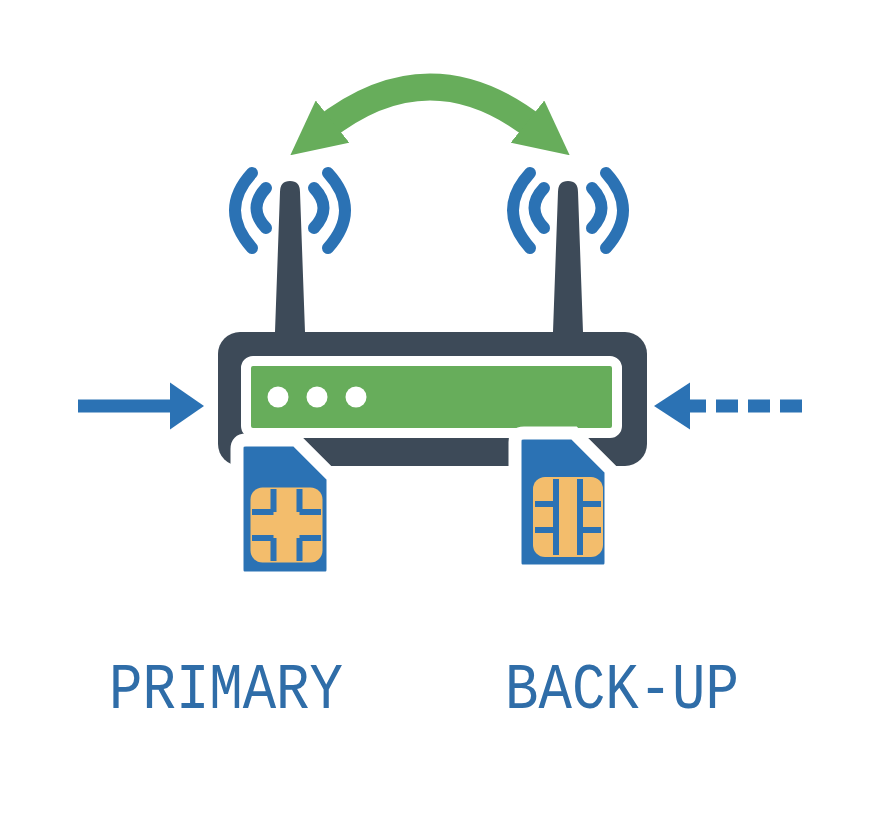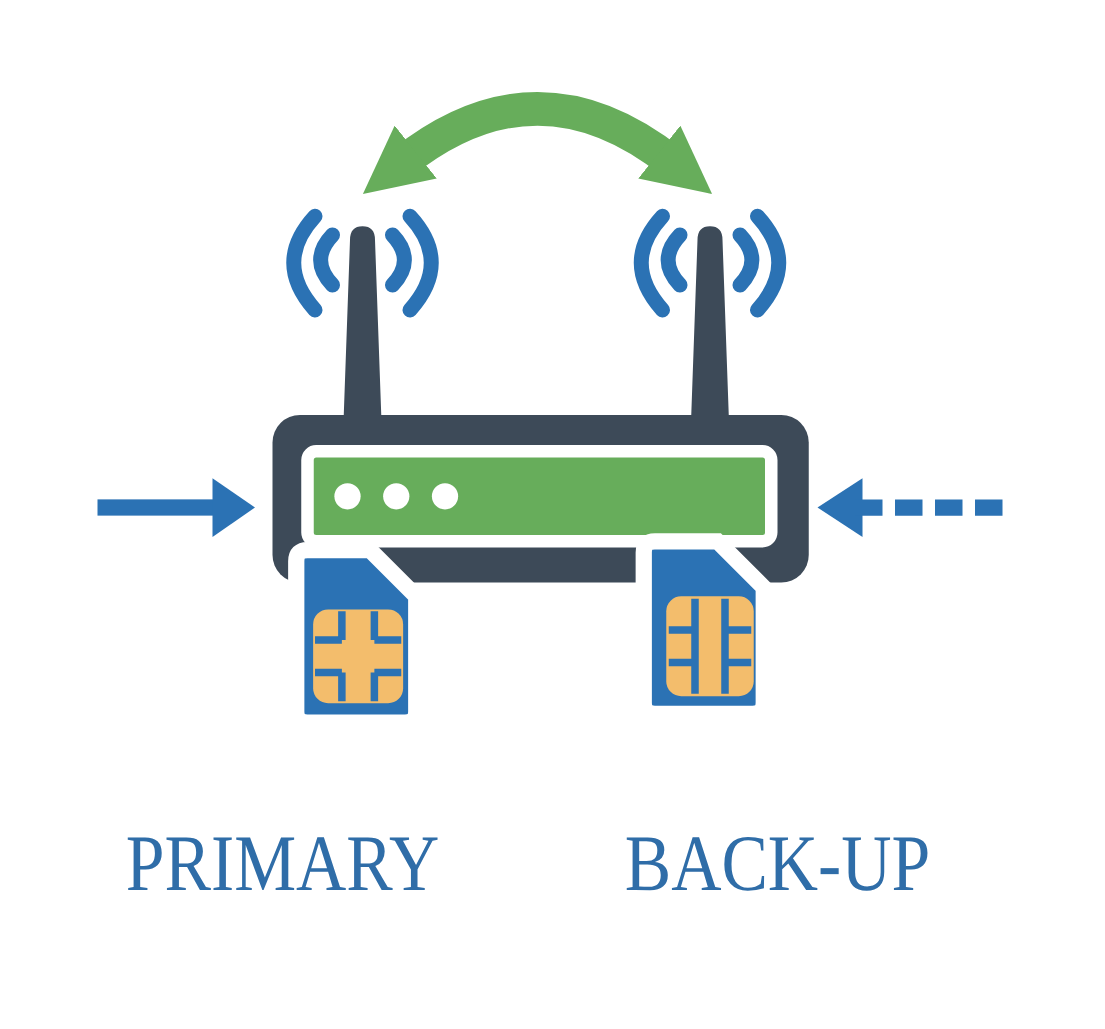--- a/index.html
+++ b/index.html
@@ -3,21 +3,21 @@
 <meta charset="utf-8">
 <style>
   html, body { margin: 0; padding: 0; }
   body { background: var(--bg, #fff); }
   .stage {
     position: relative;
     width: 884px;
     height: 823px;
     background: var(--bg, #fff);
     overflow: hidden;
-    font-family: Liberation Serif, serif;
+    font-family: Liberation Mono, monospace;
   }
   .stage svg { position: absolute; left: 0; top: 0; }
   .sim-label {
     position: absolute;
     top: 659px;
     width: 300px;
     line-height: 64px;
     font-size: 64px;
     font-weight: 400;
     text-align: center;

